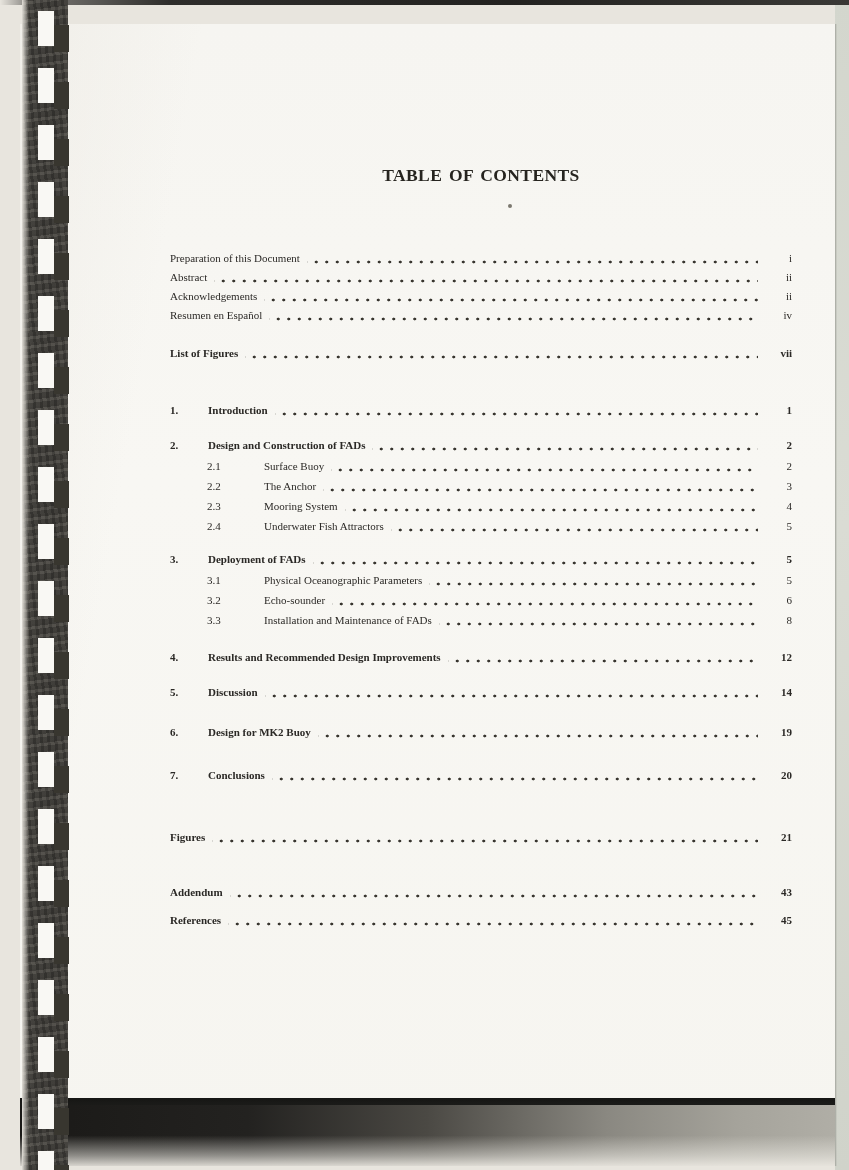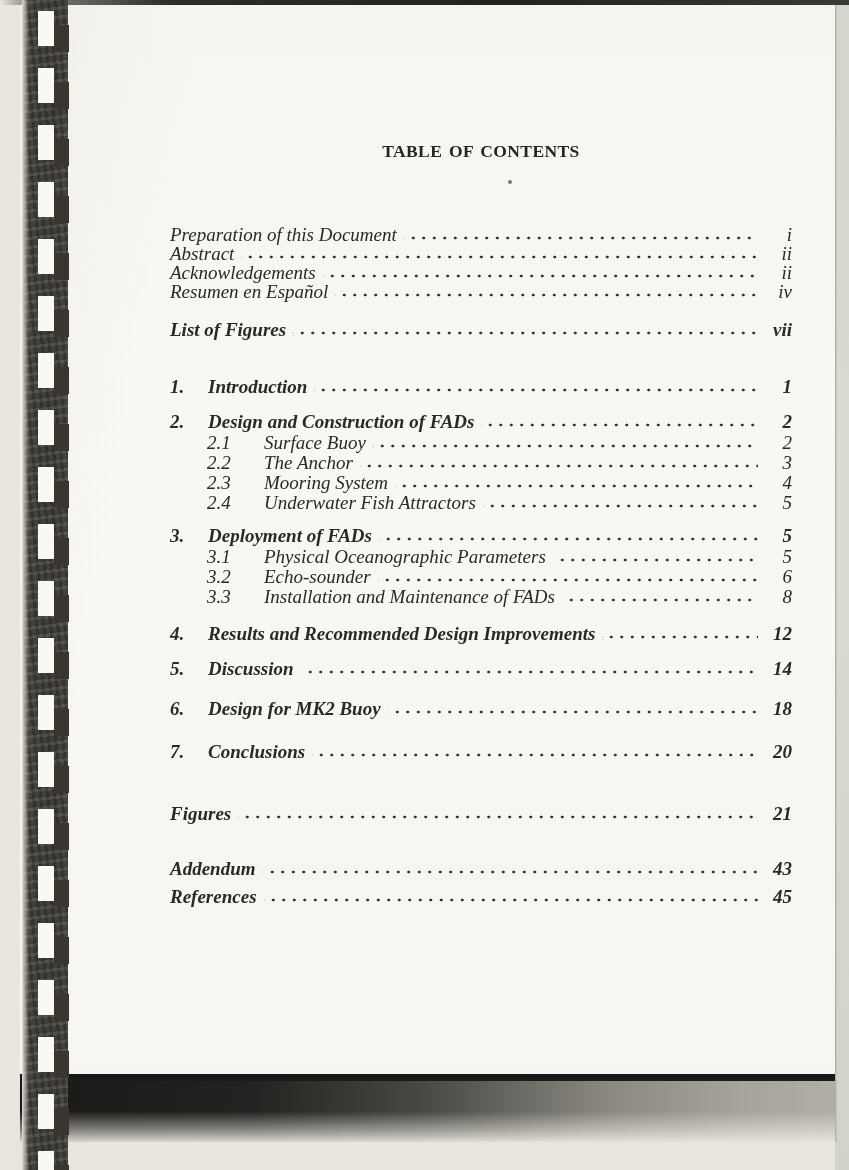--- a/index.html
+++ b/index.html
@@ -22,21 +22,21 @@
     z-index: 4;
   }
   
   .right-gutter {
     position: absolute; top: 0; right: 0; width: 14px; height: 100%;
     background: linear-gradient(to bottom, #d3d6cd 0%, #dadcd4 45%, #d0d3ca 100%);
     z-index: 1;
   }
   
   .paper {
-    position: absolute; left: 20px; top: 0;
+    position: absolute; left: 20px; top: 24px;
     width: 815px; height: 1142px;
     background:
       linear-gradient(100deg, rgba(236,233,226,.55) 0%, rgba(248,247,243,0) 18%),
       linear-gradient(to bottom, #f6f5f1 0%, #f8f7f3 40%, #f6f5f0 100%);
     border-right: 1px solid #aeb0a8;
     box-shadow: 1px 0 0 rgba(190,192,184,.6);
     z-index: 2;
   }
   
   .bottom-band {
@@ -82,24 +82,23 @@
     word-spacing: 2px;
     color: #26241f;
   }
   .artifact-dot {
     position: absolute; left: 338px; top: 39px;
     width: 4px; height: 4px; border-radius: 50%;
     background: #7b786f;
   }
   .toc-row {
     display: flex;
-    font-size: 19px;
+    font-size: 11px;
     line-height: 19px;
     white-space: nowrap;
-    font-style: italic;
   }
   .toc-row .num { flex: none; width: 38px; }
   .toc-row.sub { padding-left: 37px; }
   .toc-row.sub .num { width: 57px; }
   .toc-row.bold { font-weight: bold; }
   .leader {
     flex: 1 1 auto;
     margin: 0 10px 0 7px;
     background-image: radial-gradient(circle, #38352f 1.25px, rgba(0,0,0,0) 1.7px);
     background-size: 10.5px 6px;
@@ -231,21 +230,21 @@
           <div class="toc-row bold sec-4">
             <span class="num">5.</span>
             <span class="label">Discussion</span>
             <span class="leader"></span>
             <span class="page-num">14</span>
           </div>
           <div class="toc-row bold sec-5">
             <span class="num">6.</span>
             <span class="label">Design for MK2 Buoy</span>
             <span class="leader"></span>
-            <span class="page-num">18</span>
+            <span class="page-num">19</span>
           </div>
           <div class="toc-row bold sec-6">
             <span class="num">7.</span>
             <span class="label">Conclusions</span>
             <span class="leader"></span>
             <span class="page-num">20</span>
           </div>
         </div>
       <div id="back-matter">
           <div class="toc-row front bold back-0">

